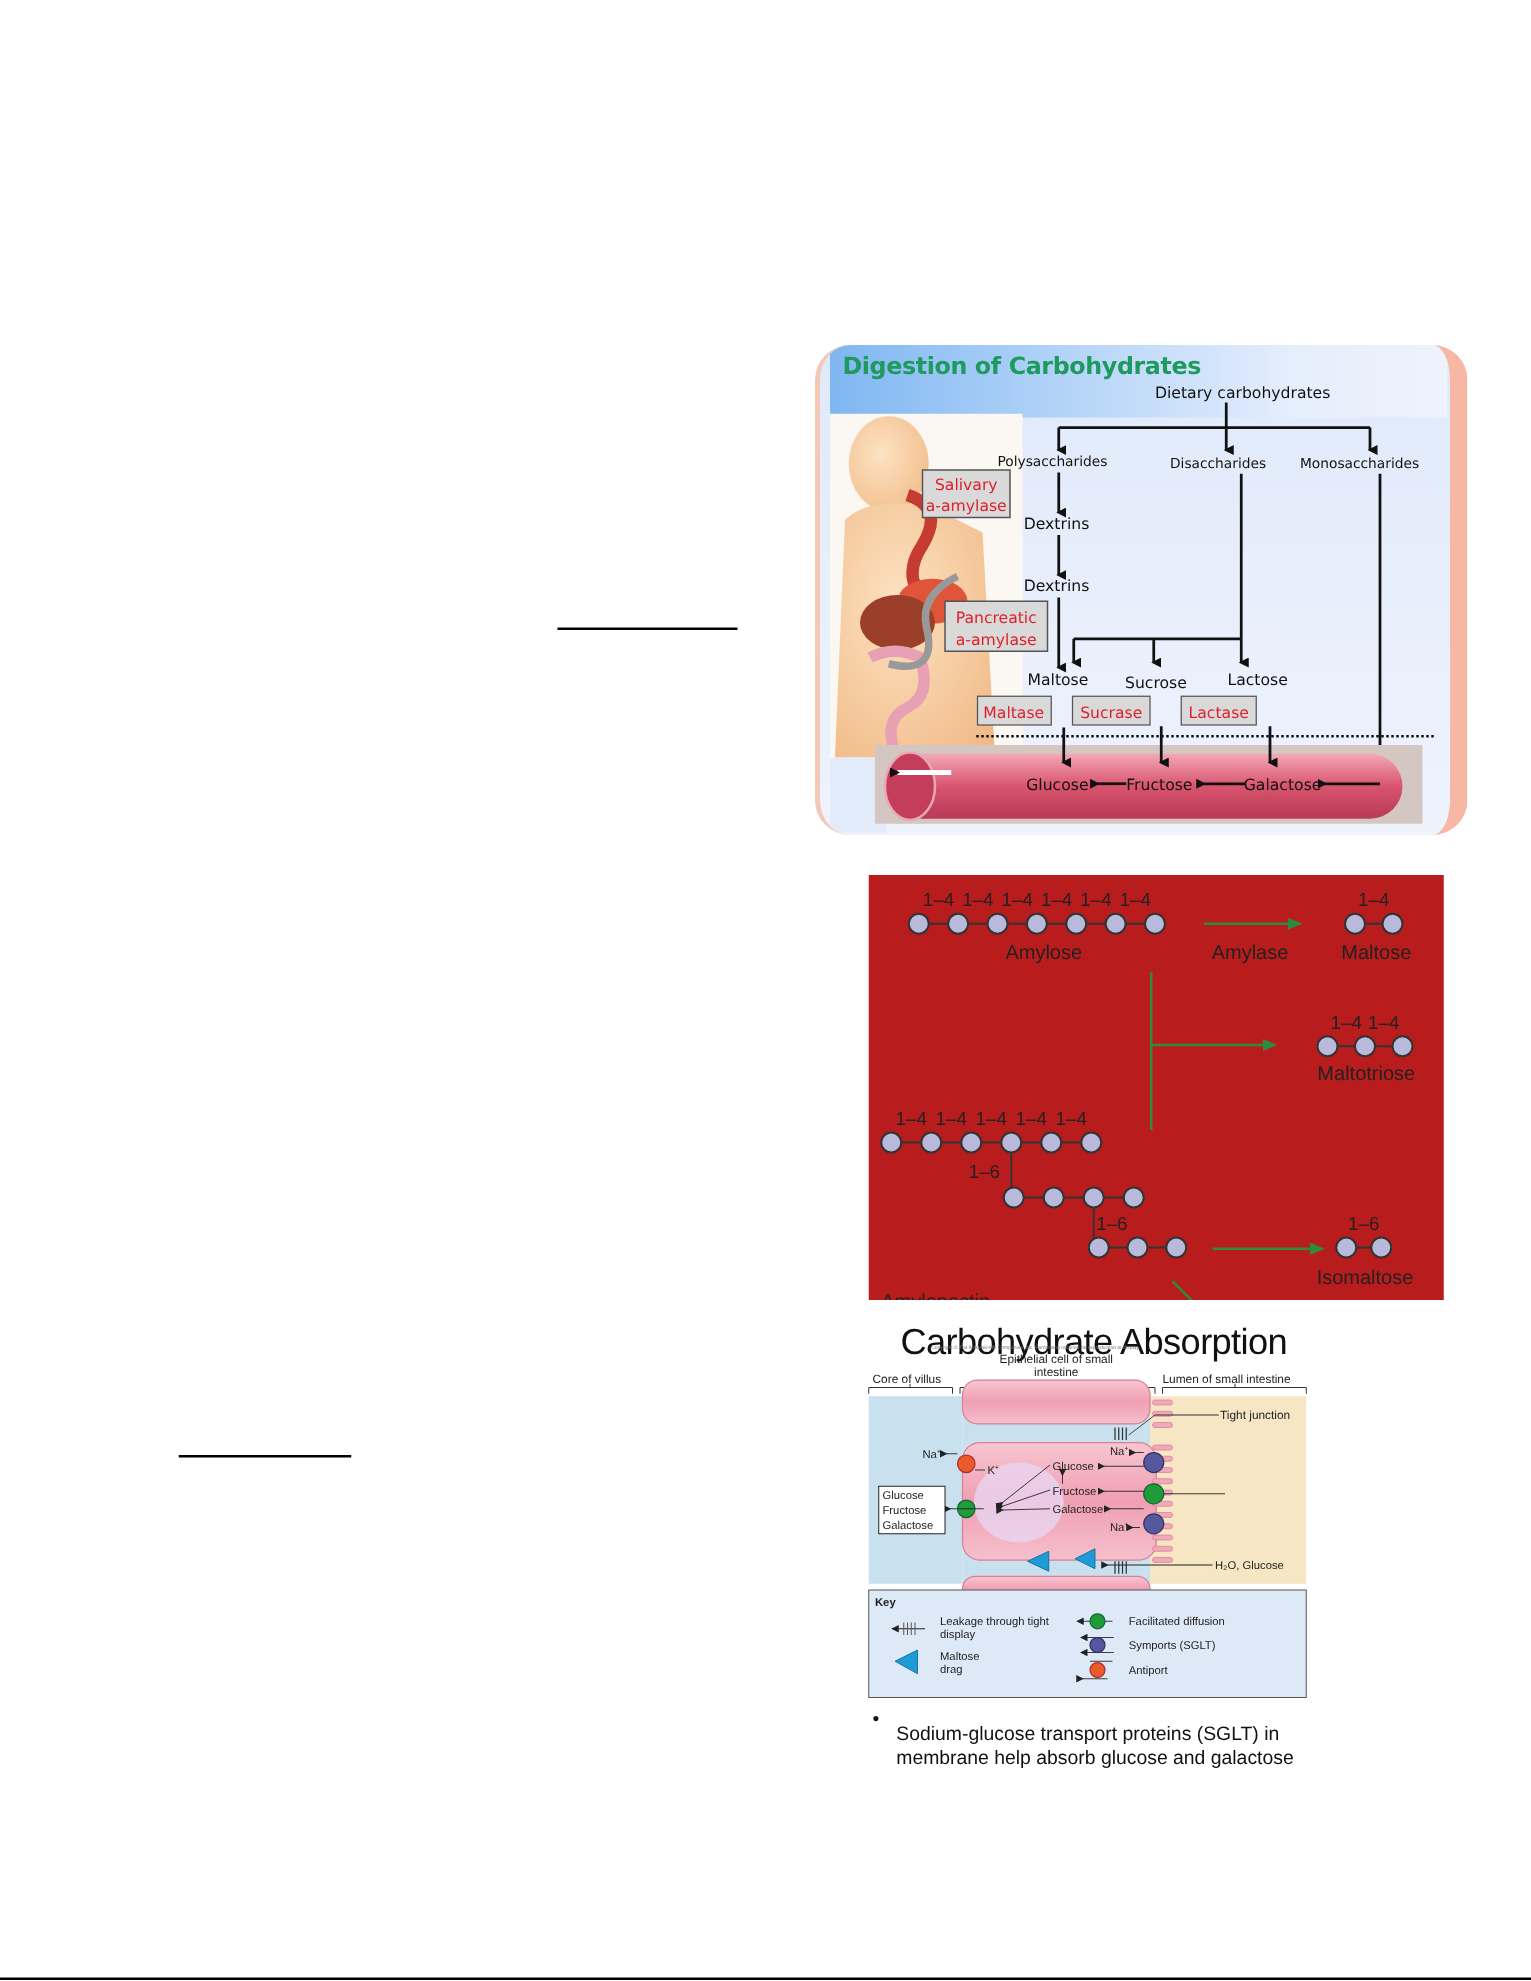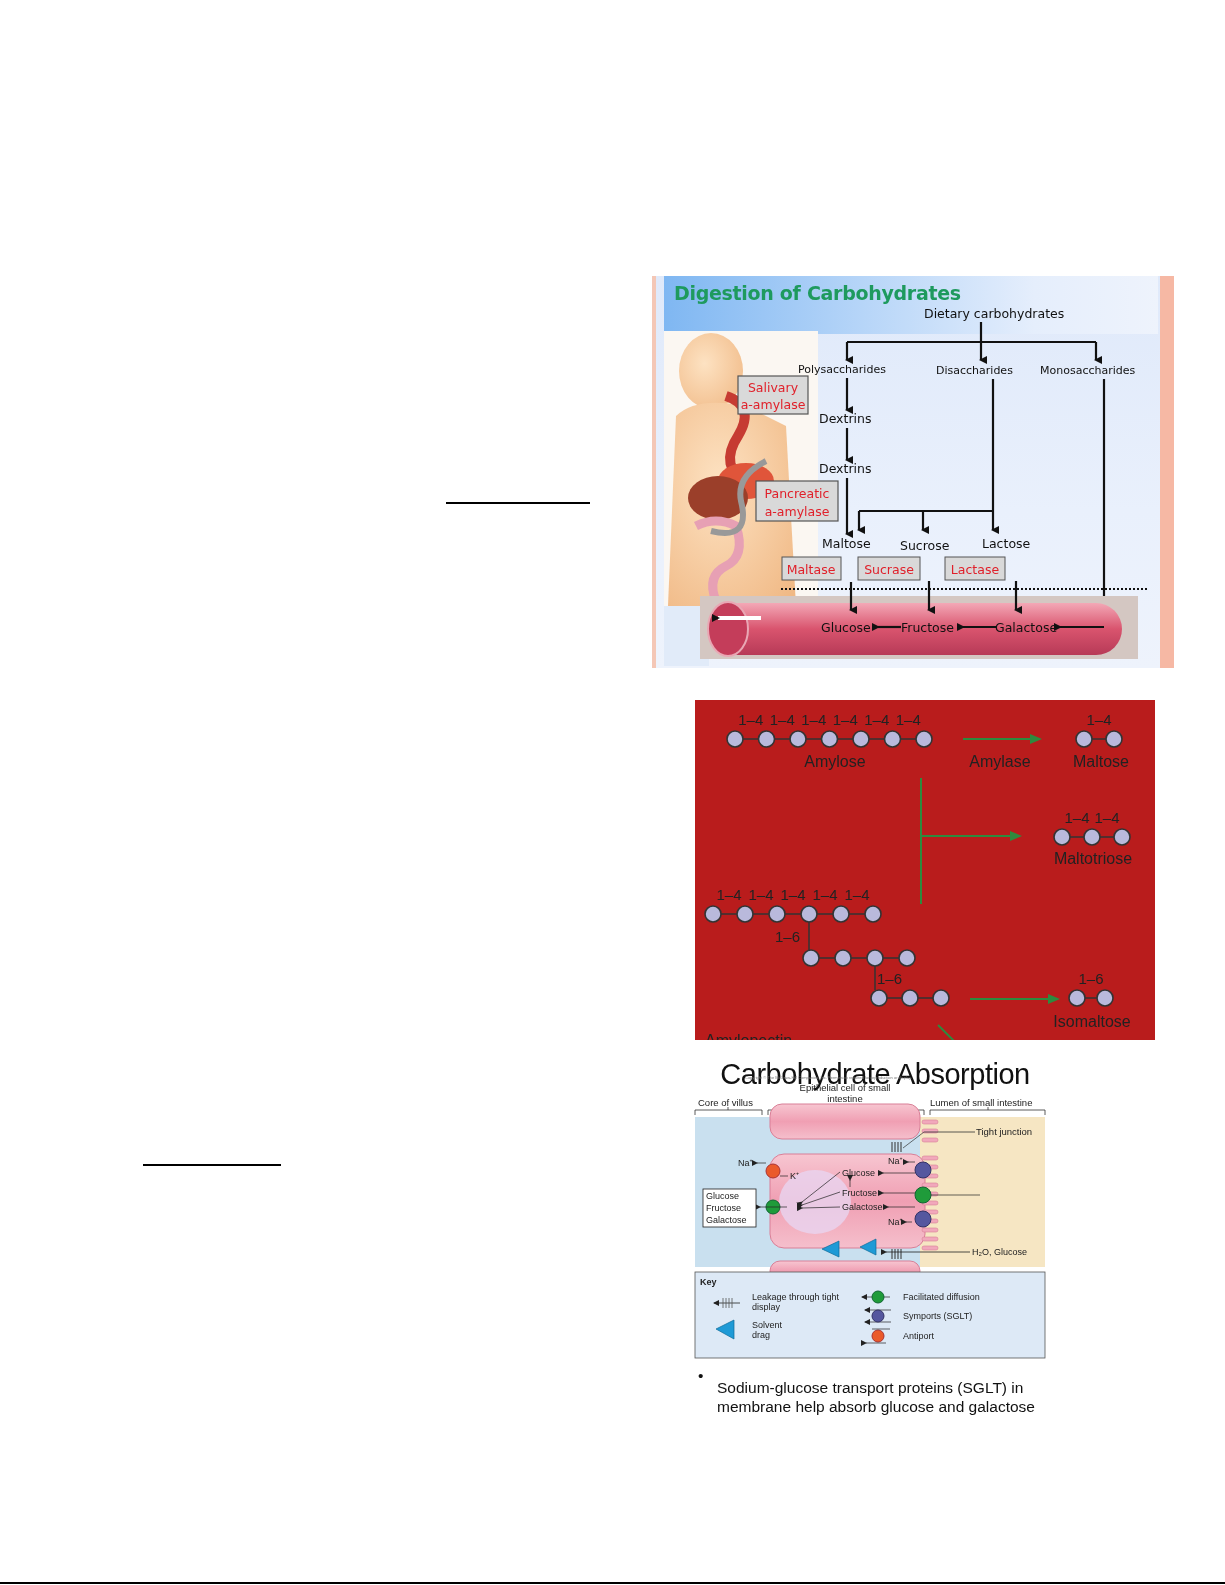--- a/index.html
+++ b/index.html
@@ -1,20 +1,20 @@
 <!DOCTYPE html>
 <html><head>
 <meta charset="utf-8">
 <style>
   html, body { margin:0; padding:0; background:#ffffff; }
   body { width:1225px; height:1585px; position:relative; overflow:hidden; font-family:"Liberation Sans", sans-serif; }
   .abs { position:absolute; }
   .rule { position:absolute; background:#000; }
   
-  #slide1 { left:652px; top:276px; width:522px; height:392px; background:linear-gradient(180deg,#dfe9fa 0%,#e9f0fc 60%,#eef3fc 100%); border-left:4px solid #f4c7b6; border-right:14px solid #f6b8a4; box-sizing:border-box; overflow:hidden; }
+  #slide1 { left:652px; top:276px; width:522px; height:392px; background:linear-gradient(180deg,#dfe9fa 0%,#e9f0fc 60%,#eef3fc 100%); border-left:4px solid #f4c7b6; border-right:14px solid #f6b8a4; box-sizing:border-box; overflow:hidden;border-radius:28px; }
   #slide1 .titlebar { position:absolute; left:8px; top:0; width:494px; height:58px; background:linear-gradient(90deg,#7fb7f2 0%,#b6d5f8 40%,#e5eefc 75%,#eef3fc 100%); }
   #slide1 .title { position:absolute; left:18px; top:6px; font-family:"DejaVu Sans", sans-serif; font-size:19px; color:#1e9a5e; font-weight:bold; letter-spacing:-0.3px; }
   #slide1 svg text { font-family:"DejaVu Sans", sans-serif; }
   
   #slide2 { left:695px; top:700px; width:460px; height:340px; background:#b91c1c; overflow:hidden; }
   #slide2 svg text { font-family:"Liberation Sans", sans-serif; }
   
   #slide3 { left:690px; top:1042px; width:370px; height:370px; background:#fff; }
   #slide3 .bigtitle { position:absolute; left:0; width:370px; top:16px; text-align:center; font-size:29px; color:#111; letter-spacing:-0.5px; }
   #slide3 svg text { font-family:"Liberation Sans", sans-serif; }
@@ -344,21 +344,21 @@
       <g stroke="#555" stroke-width="0.8">
           <line x1="33" y1="224" x2="33" y2="234"></line>
           <line x1="36" y1="224" x2="36" y2="234"></line>
           <line x1="39" y1="224" x2="39" y2="234"></line>
           <line x1="42" y1="224" x2="42" y2="234"></line>
         </g>
       <foreignObject x="62" y="218" width="100" height="24"><div xmlns="http://www.w3.org/1999/xhtml" style="font-family:'Liberation Sans',sans-serif;font-size:9px;line-height:10px;color:#222;">Leakage through tight display</div></foreignObject>
     </g>
     <g>
       <polygon points="26,255 44,246 44,265" fill="#1e9ad6" stroke="#0d6c9a" stroke-width="0.7"></polygon>
-      <foreignObject x="62" y="246" width="60" height="24"><div xmlns="http://www.w3.org/1999/xhtml" style="font-family:'Liberation Sans',sans-serif;font-size:9px;line-height:10px;color:#222;width:40px;">Solvent drag</div></foreignObject>
+      <foreignObject x="62" y="246" width="60" height="24"><div xmlns="http://www.w3.org/1999/xhtml" style="font-family:'Liberation Sans',sans-serif;font-size:9px;line-height:10px;color:#222;width:40px;">Maltose drag</div></foreignObject>
     </g>
     <g>
       <line x1="172" y1="223" x2="200" y2="223" stroke="#222" stroke-width="0.7" marker-start="url(#sa)"></line>
       <circle cx="188" cy="223" r="6" fill="#1f9b3a" stroke="#163"></circle>
       <text x="213" y="226" font-size="9" fill="#222">Facilitated diffusion</text>
     </g>
     <g>
       <line x1="175" y1="236" x2="201" y2="236" stroke="#222" stroke-width="0.7" marker-start="url(#sa)"></line>
       <line x1="175" y1="248" x2="201" y2="248" stroke="#222" stroke-width="0.7" marker-start="url(#sa)"></line>
       <circle cx="188" cy="242" r="6" fill="#55579f" stroke="#336"></circle>

